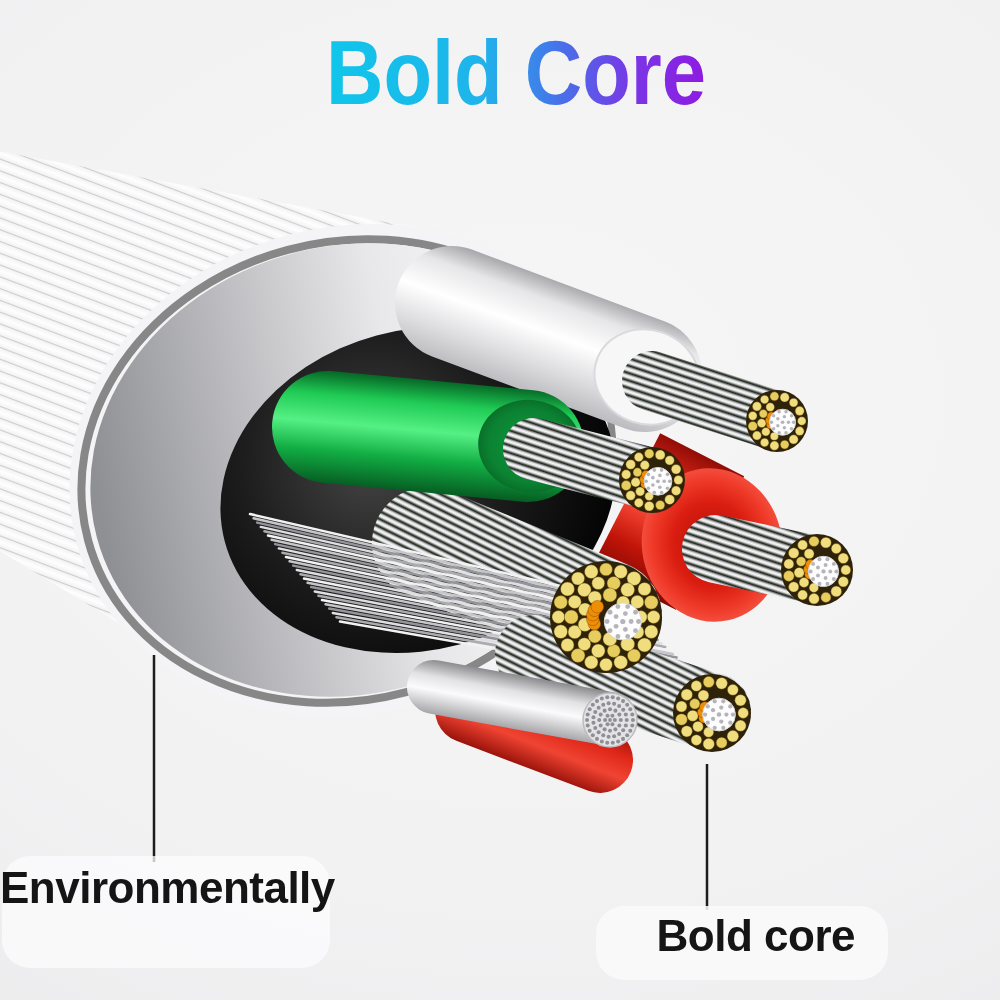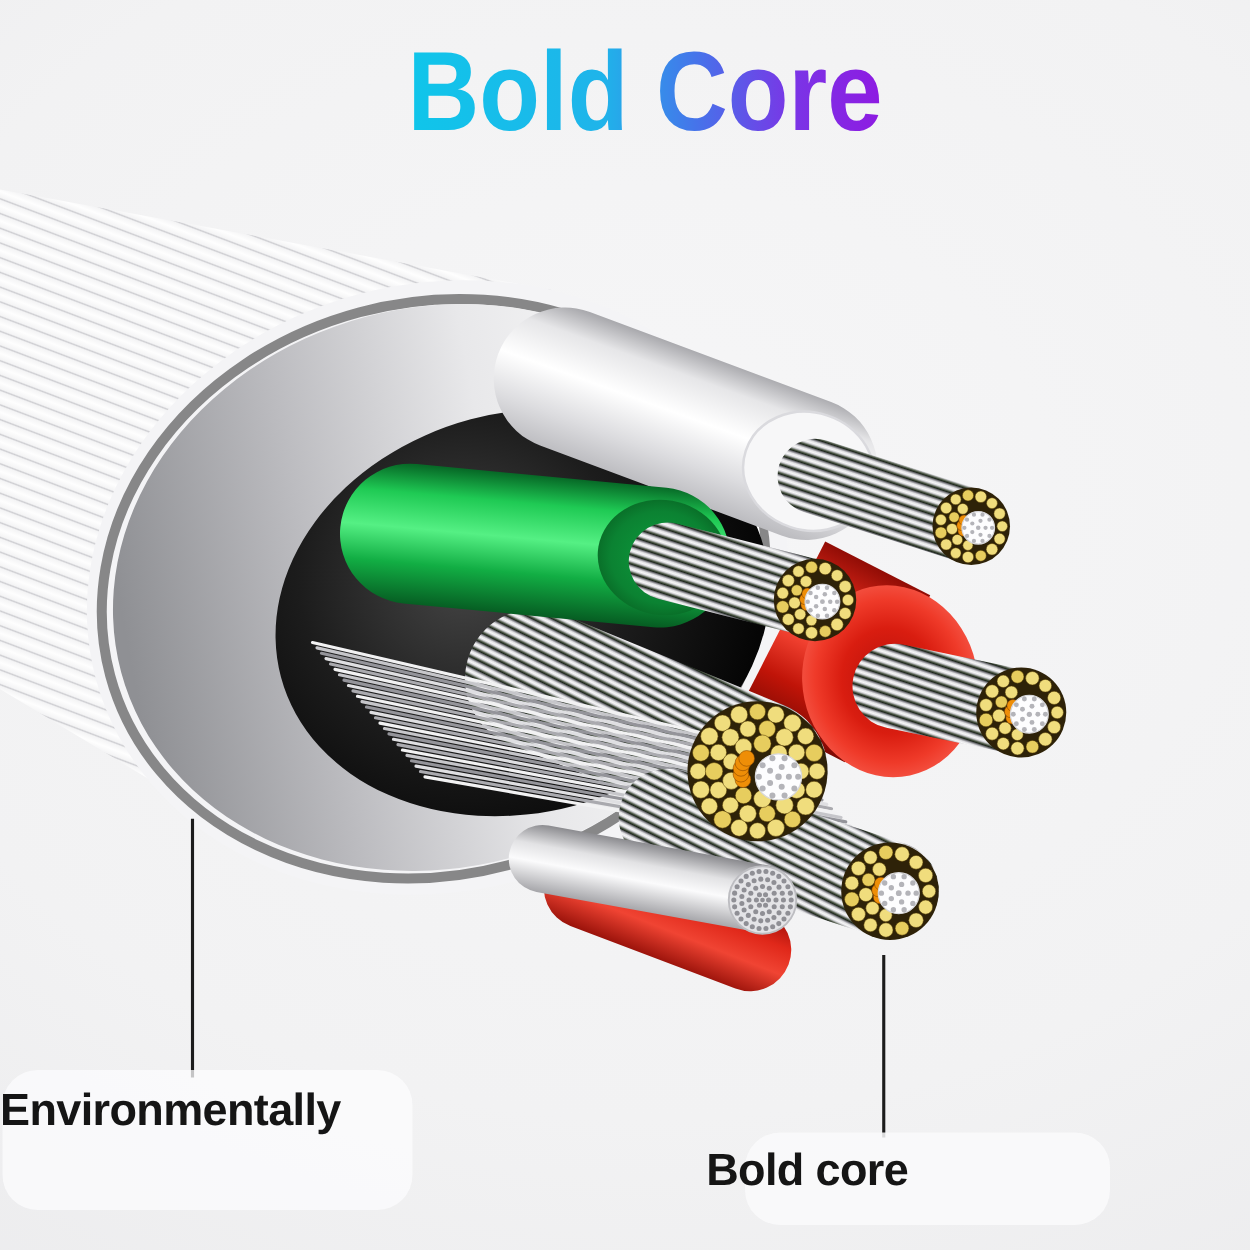--- a/index.html
+++ b/index.html
@@ -8,22 +8,22 @@
     background:radial-gradient(115% 90% at 52% 40%, #f6f6f7 0%, #f2f2f3 55%, #e9e9eb 100%);
     font-family:"Liberation Sans", sans-serif;
     text-decoration:underline;
   }
   svg.scene{position:absolute;left:0;top:0;width:1000px;height:1000px;}
   svg.scene text{font-family:"Liberation Sans", sans-serif;font-weight:bold;}
   .label-card{position:absolute;border-radius:28px;}
   .card-left{left:2px;top:856px;width:328px;height:112px;background:rgba(252,252,253,0.75);}
   .card-right{left:596px;top:906px;width:292px;height:74px;background:rgba(250,250,251,0.85);}
   .callout{
-    position:absolute;color:#151515;font-weight:bold;font-size:36px;line-height:44px;
-    text-align:left;letter-spacing:-0.5px;
+    position:absolute;color:#151515;font-weight:bold;font-size:44px;line-height:44px;
+    text-align:right;letter-spacing:-0.5px;
   }
   .callout-left{left:0px;top:866px;width:318px;}
   .callout-right{left:565px;top:914px;width:290px;}
 </style>
 </head>
 <body>
 
 <div id="stage">
 
   <svg class="scene" viewBox="0 0 1000 1000">

